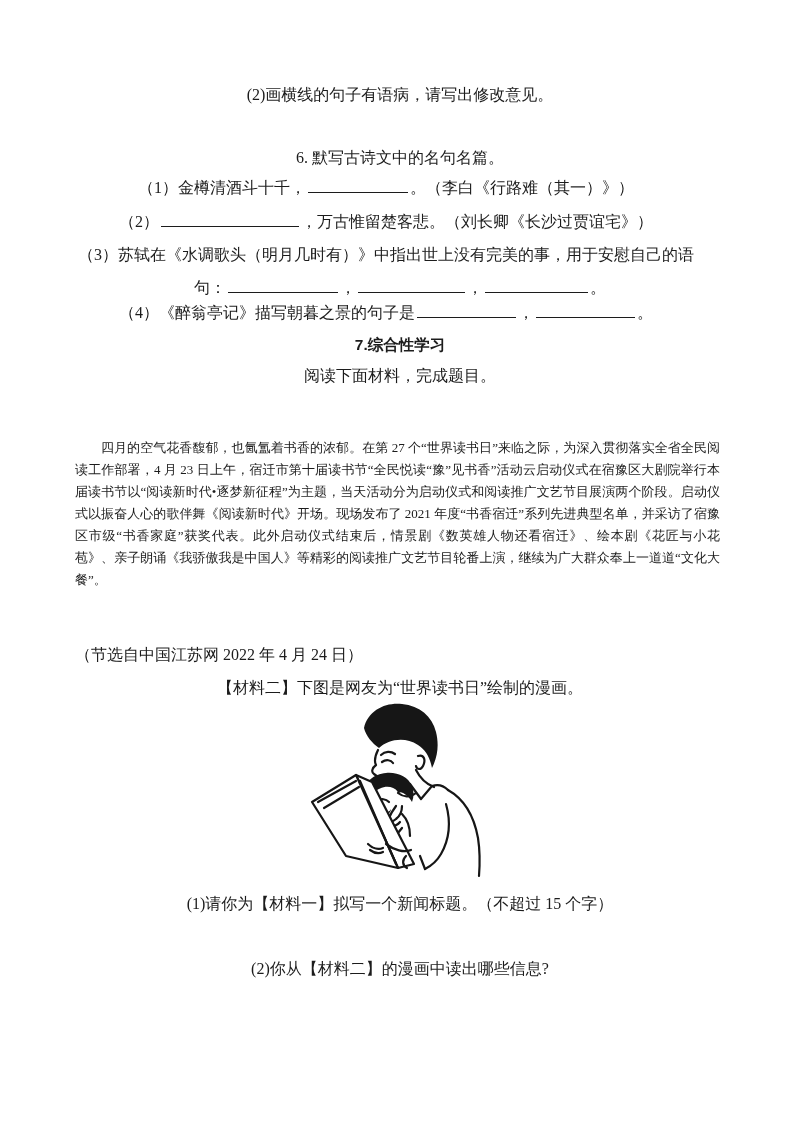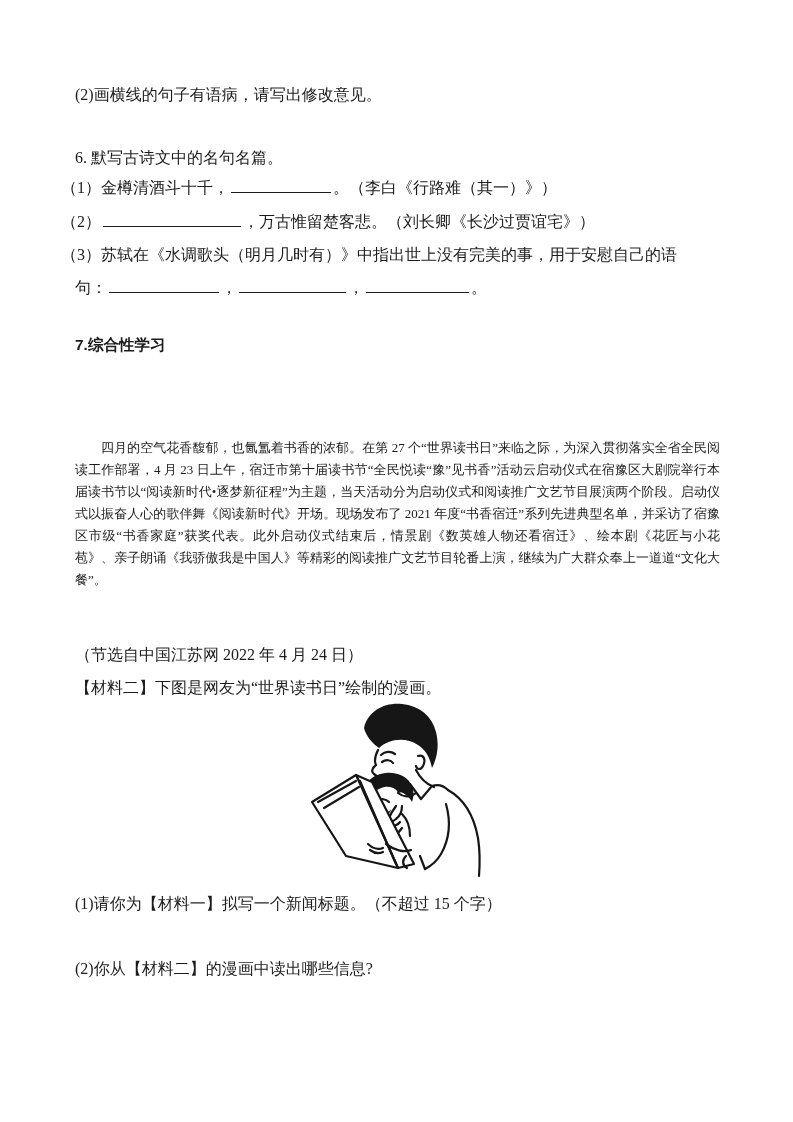--- a/index.html
+++ b/index.html
@@ -5,21 +5,21 @@
   * { margin:0; padding:0; box-sizing:border-box; }
   html,body { background:#ffffff; }
   body {
     width:793px; height:1122px;
     font-family:"Liberation Serif","DejaVu Serif",serif;
     color:#1c1c1c;
   }
   .page { position:relative; width:793px; height:1122px; background:#fff; overflow:hidden; }
   .line {
     position:absolute; left:75px; width:650px;
-    font-size:16px; line-height:21px; white-space:nowrap;
+    font-size:16px; line-height:21px; white-space:nowrap;text-align:center;
   }
   .indent1 { left:61px; }
   .bold { font-weight:bold; font-family:"Liberation Sans","DejaVu Sans",sans-serif; font-size:15.5px; }
   .para {
     position:absolute; left:75px; top:437px; width:645px;
     font-size:13px; line-height:22px;
     text-align:justify; text-indent:2em;
   }
   .source-line {
     position:absolute; left:75px; top:645px; width:645px;
@@ -59,23 +59,27 @@
   <div class="line indent1" style="top:211px">
     <span>（2）</span><span class="blank b138"></span><span>，万古惟留楚客悲。（刘长卿《长沙过贾谊宅》）</span>
   </div>
 
   <div class="line indent1" style="top:244px">（3）苏轼在《水调歌头（明月几时有）》中指出世上没有完美的事，用于安慰自己的语</div>
 
   <div class="line" style="top:277px">
     <span>句：</span><span class="blank b110"></span><span>，</span><span class="blank b107"></span><span>，</span><span class="blank b103"></span><span>。</span>
   </div>
 
+  <div class="line indent1" style="top:302px">
+    <span>（4）《醉翁亭记》描写朝暮之景的句子是</span><span class="blank b99"></span><span>，</span><span class="blank b99"></span><span>。</span>
+  </div>
 
   <div class="line bold" style="top:334px">7.综合性学习</div>
 
+  <div class="line" style="top:365px">阅读下面材料，完成题目。</div>
 
 
   <p class="para">四月的空气花香馥郁，也氤氲着书香的浓郁。在第 27 个“世界读书日”来临之际，为深入贯彻落实全省全民阅读工作部署，4 月 23 日上午，宿迁市第十届读书节“全民悦读“豫”见书香”活动云启动仪式在宿豫区大剧院举行本届读书节以“阅读新时代•逐梦新征程”为主题，当天活动分为启动仪式和阅读推广文艺节目展演两个阶段。启动仪式以振奋人心的歌伴舞《阅读新时代》开场。现场发布了 2021 年度“书香宿迁”系列先进典型名单，并采访了宿豫区市级“书香家庭”获奖代表。此外启动仪式结束后，情景剧《数英雄人物还看宿迁》、绘本剧《花匠与小花苞》、亲子朗诵《我骄傲我是中国人》等精彩的阅读推广文艺节目轮番上演，继续为广大群众奉上一道道“文化大餐”。</p>
 
   <div class="source-line">（节选自中国江苏网 2022 年 4 月 24 日）</div>
 
   <div class="line" style="top:677px">【材料二】下图是网友为“世界读书日”绘制的漫画。</div>
 
   <div class="illustration">
     <svg viewBox="0 0 188 180" xmlns="http://www.w3.org/2000/svg" fill="none" stroke="#161616" stroke-width="2.2" stroke-linecap="round" stroke-linejoin="round">

